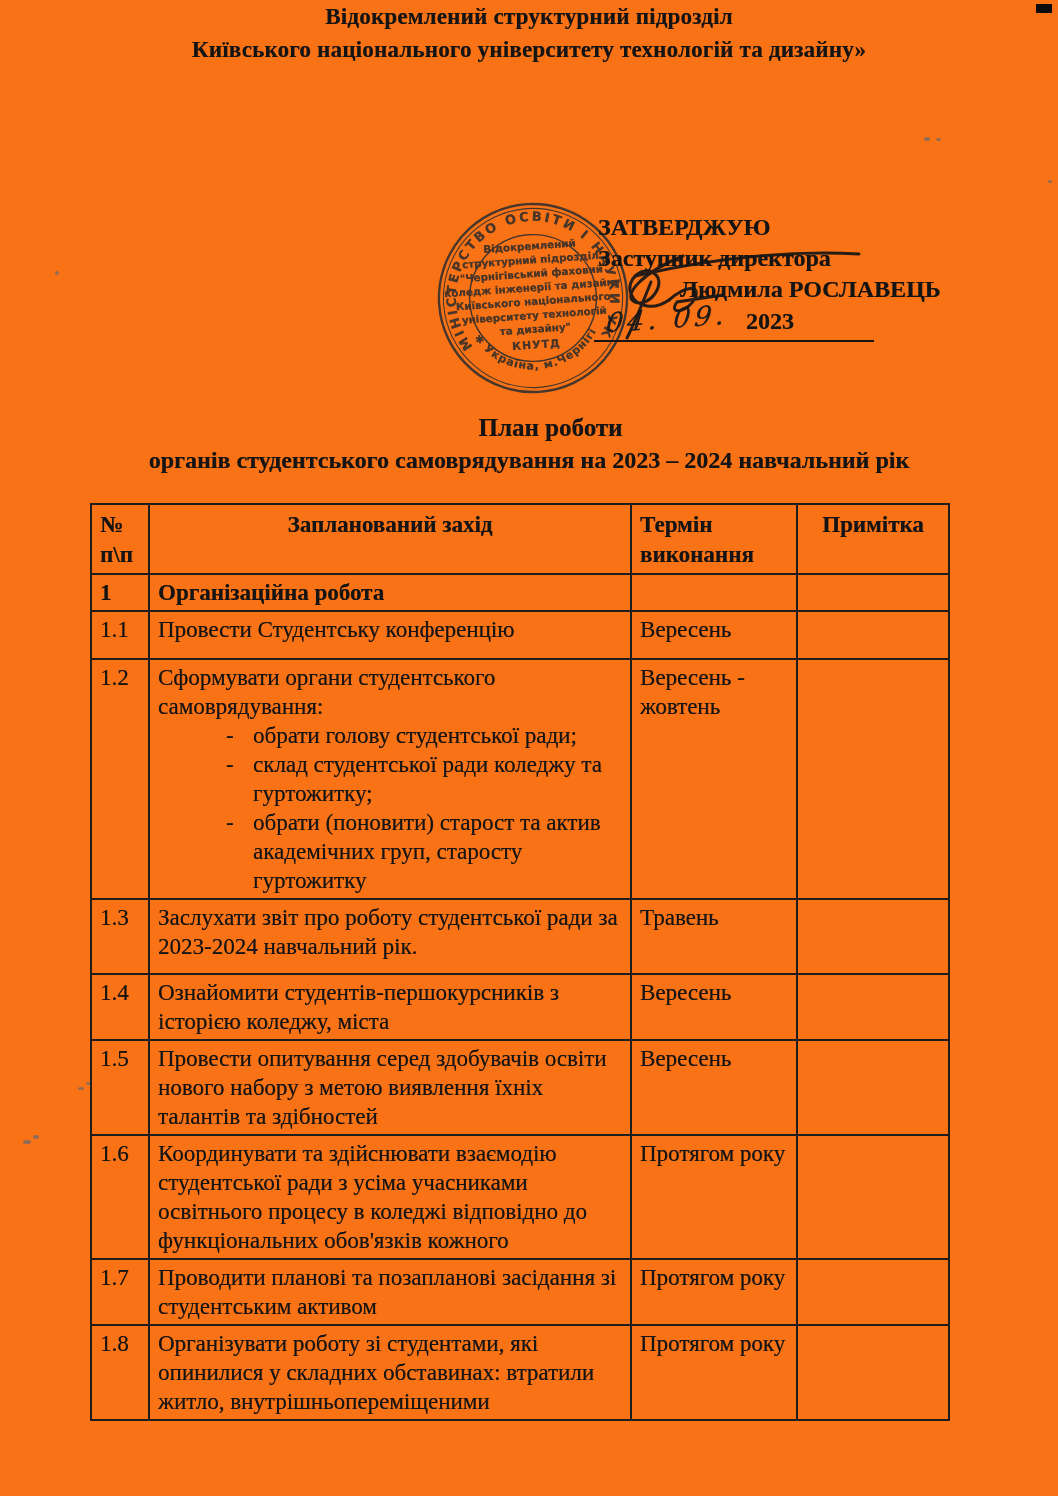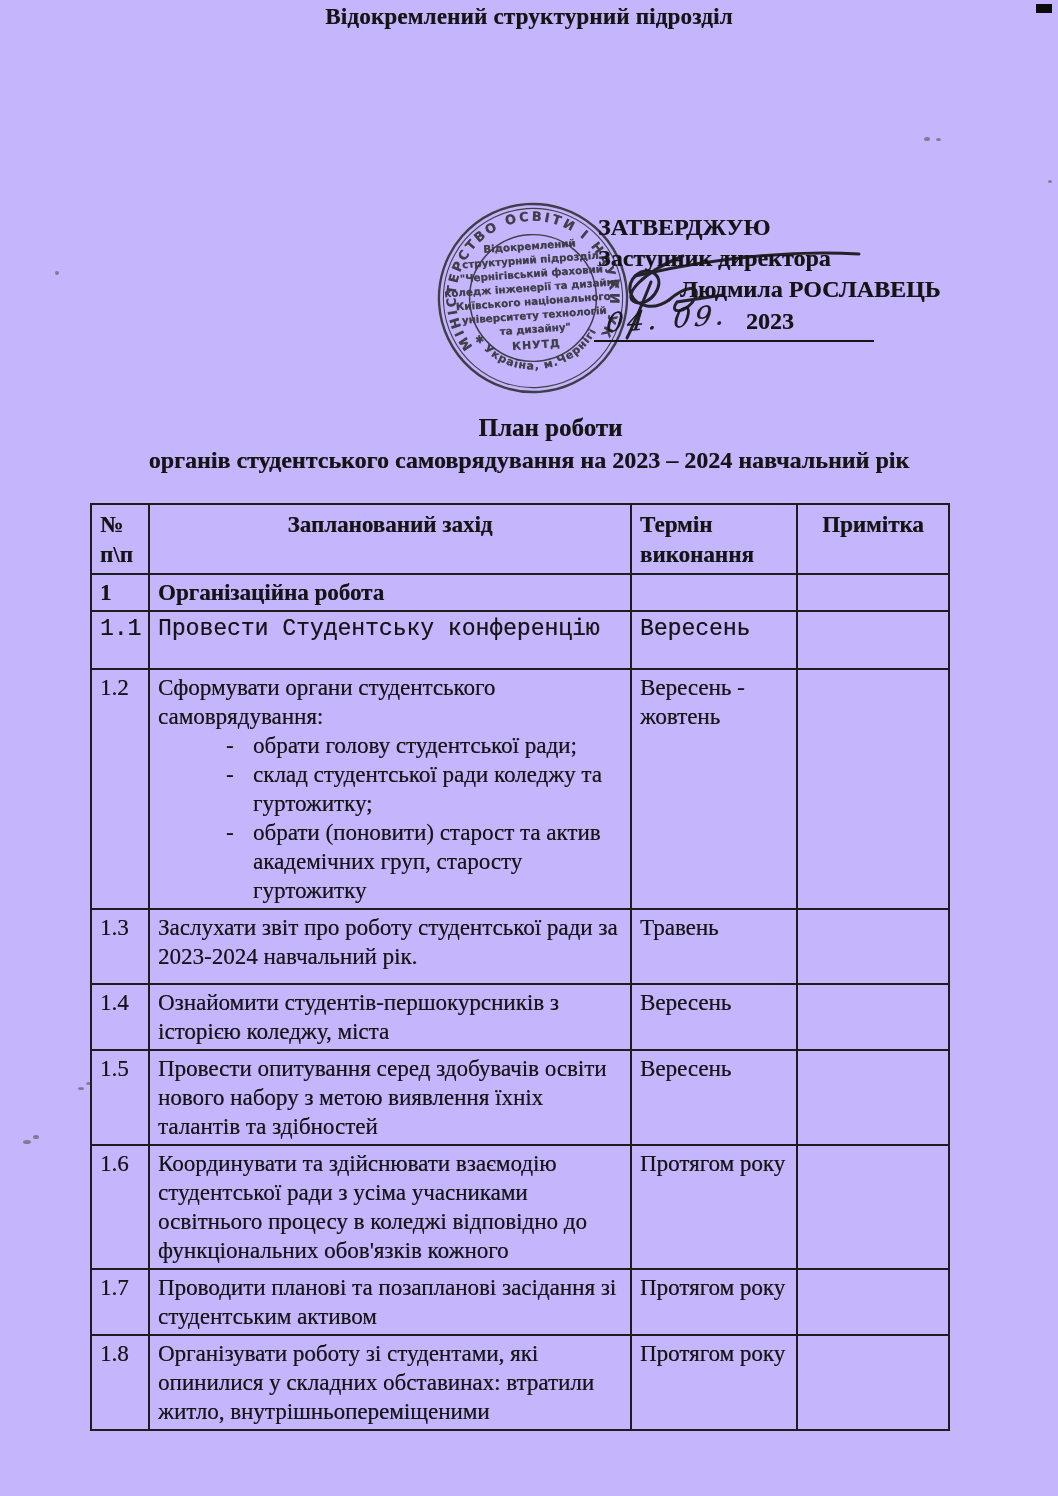--- a/index.html
+++ b/index.html
@@ -4,21 +4,21 @@
 <style>
   html,body { margin:0; padding:0; }
   body {
     width:1058px; height:1496px;
     background:#e9e9e9;
     font-family:"Liberation Serif", serif;
     color:#141414;
   }
   .page {
     position:relative; width:1058px; height:1496px;
-    background:#c4b5fd; overflow:hidden;
+    background:#f97316; overflow:hidden;
     text-shadow:0.35px 0.2px 0 rgba(10,10,10,0.55);
   }
 
   
   .scan-mark { position:absolute; background:#0c0c0c; }
   .speck { position:absolute; background:#6b6b6b; border-radius:50%; opacity:.75; }
 
   
   .org-header {
     position:absolute; left:0; top:96; width:100%;
@@ -83,20 +83,21 @@
   <div class="speck" style="left:936px; top:138px; width:5px; height:3px;"></div>
   <div class="speck" style="left:1048px; top:180px; width:4px; height:3px;"></div>
   <div class="speck" style="left:55px; top:271px; width:4px; height:4px;"></div>
   <div class="speck" style="left:78px; top:1087px; width:6px; height:3px;"></div>
   <div class="speck" style="left:86px; top:1082px; width:5px; height:3px;"></div>
   <div class="speck" style="left:23px; top:1140px; width:8px; height:4px;"></div>
   <div class="speck" style="left:33px; top:1135px; width:6px; height:4px;"></div>
 
   <div class="org-header">
     <div>Відокремлений структурний підрозділ</div>
+    <div>Київського національного університету технологій та дизайну»</div>
   </div>
 
   <div class="stamp-wrap">
     <svg viewBox="0 0 200 200">
       <circle cx="100" cy="100" r="95" fill="none" stroke="#2e2e2e" stroke-width="2.4"></circle>
       <circle cx="100" cy="100" r="90.5" fill="none" stroke="#2e2e2e" stroke-width="1.1"></circle>
       <circle cx="100" cy="100" r="64" fill="none" stroke="#2e2e2e" stroke-width="1.5"></circle>
       <defs>
         <path id="arcTop" d="M 36.1,144.8 A 78,78 0 1 1 163.9,144.8"></path>
         <path id="arcBottom" d="M 37.6,136 A 72,72 0 0 0 162.4,136"></path>
@@ -158,21 +159,21 @@
     </thead>
     <tbody>
         <tr class="section-row" style="height: 30px;">
           <td class="col-num">1</td>
           <td class="col-activity">
             <div>Організаційна робота</div>
           </td>
           <td class="col-term"></td>
           <td class="col-note"></td>
         </tr>
-        <tr style="height: 58px; font-family: Liberation Mono, monospace;">
+        <tr style="height: 48px;">
           <td class="col-num">1.1</td>
           <td class="col-activity">
             <div>Провести Студентську конференцію</div>
           </td>
           <td class="col-term">Вересень</td>
           <td class="col-note"></td>
         </tr>
         <tr style="height: 229px;">
           <td class="col-num">1.2</td>
           <td class="col-activity">

